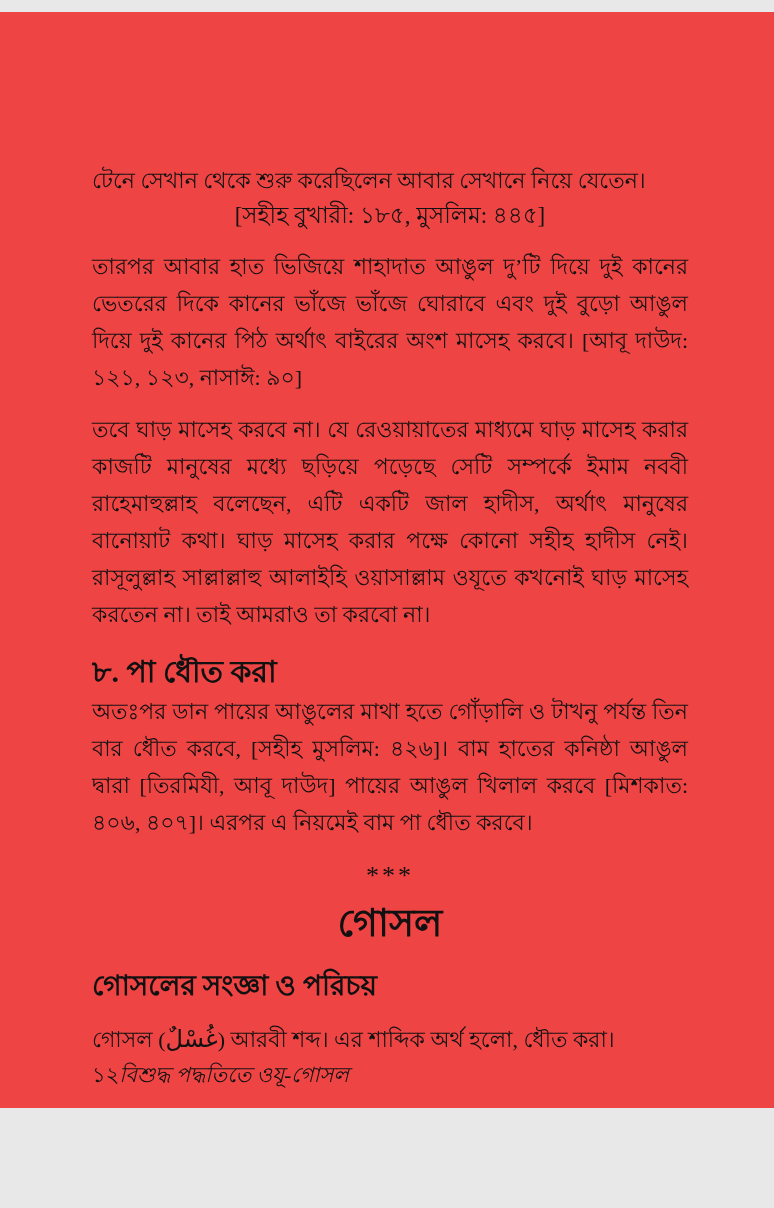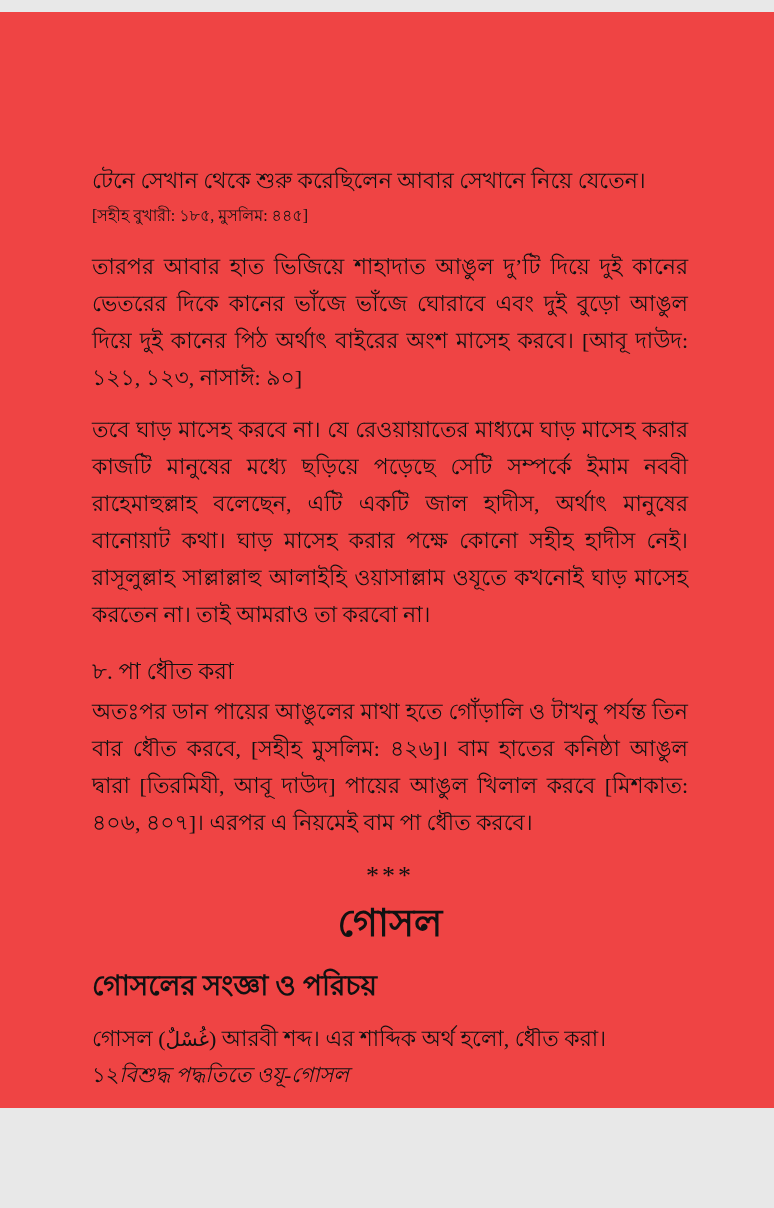--- a/index.html
+++ b/index.html
@@ -27,33 +27,33 @@
   }
   .body-par {
     margin: 0;
     font-size: 22px;
     line-height: 37px;
     text-align: justify;
     text-justify: inter-word;
   }
   .citation {
     margin: 0;
-    font-size: 16px;
+    font-size: 23px;
     line-height: 34px;
-    text-align: left;
+    text-align: center;
   }
   .par-gap {
     margin-top: 15px;
     font-family: Liberation Serif, serif;
   }
   .section-heading {
     margin: 24px 0 6px 0;
-    font-size: 23px;
+    font-size: 30px;
     line-height: 30px;
-    font-weight: normal;
+    font-weight: bold;
   }
   .separator {
     margin-top: 20px;
     text-align: center;
     font-size: 26px;
     line-height: 30px;
     letter-spacing: 3px;
   }
   .chapter-label {
     margin-top: 62px;
@@ -75,21 +75,21 @@
     font-weight: bold;
   }
   .definition {
     margin: 18px 0 0 0;
     font-size: 22px;
     line-height: 40px;
     text-align: left;
   }
   .arabic {
     font-family: "DejaVu Sans", sans-serif;
-    font-size: 20px;
+    font-size: 24px;
     direction: rtl;
     unicode-bidi: embed;
   }
   .footer {
     position: absolute;
     left: 92px;
     right: 86px;
     top: 1048px;
     display: flex;
     align-items: baseline;

